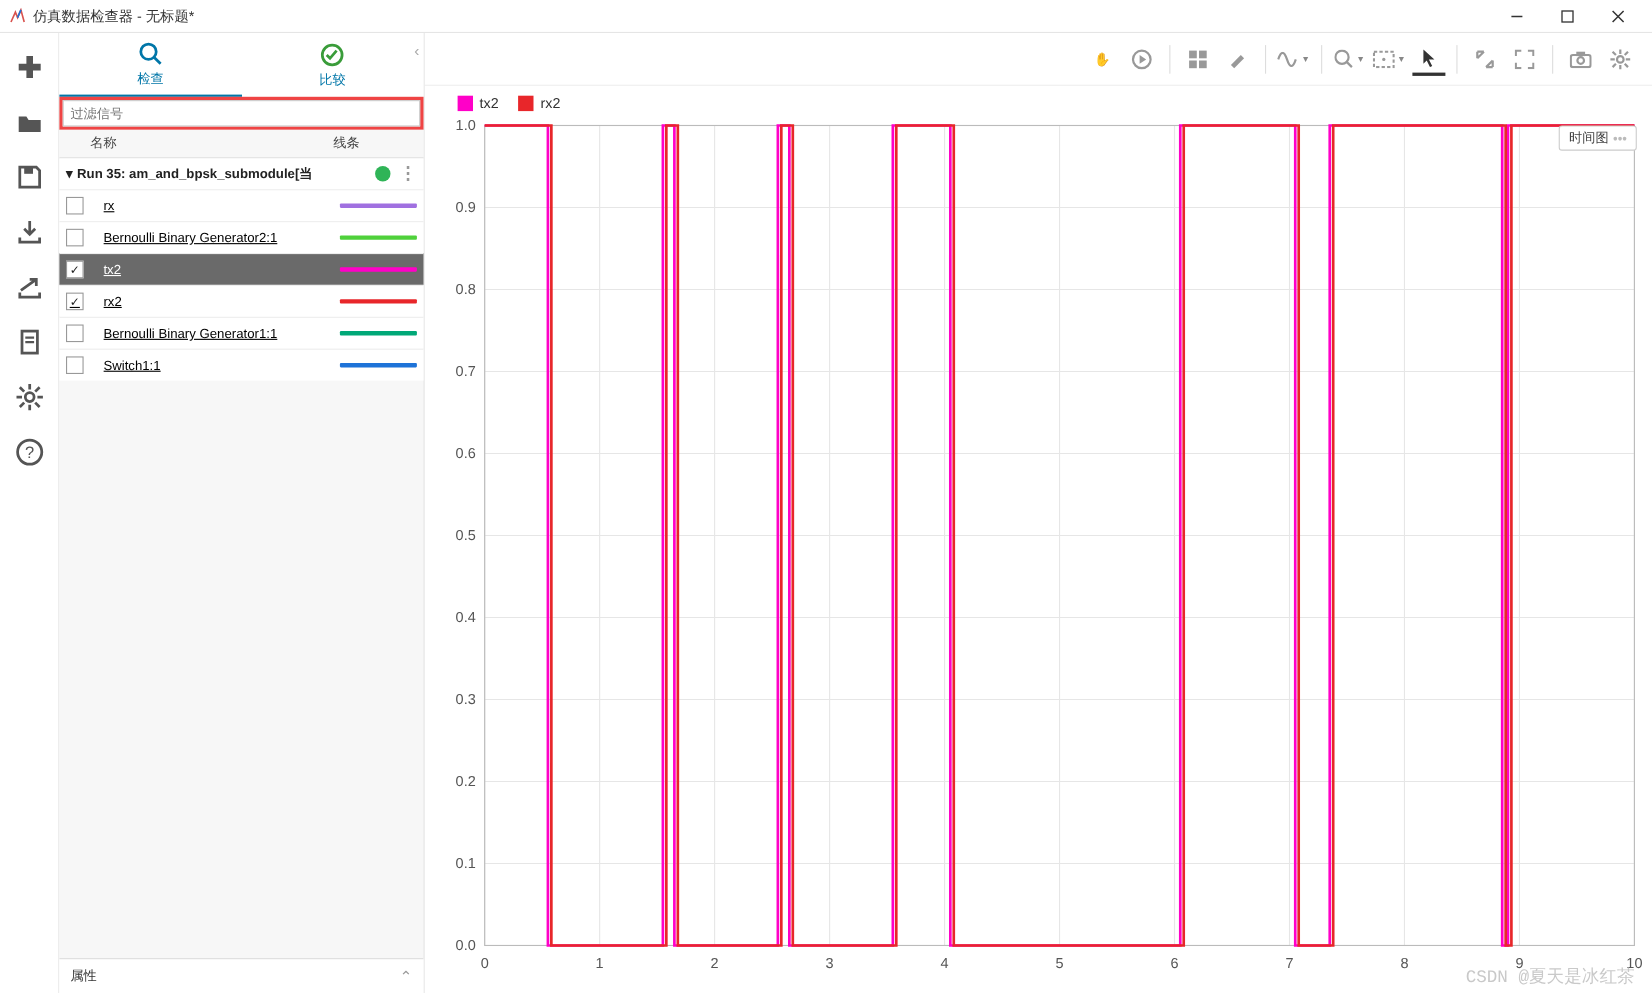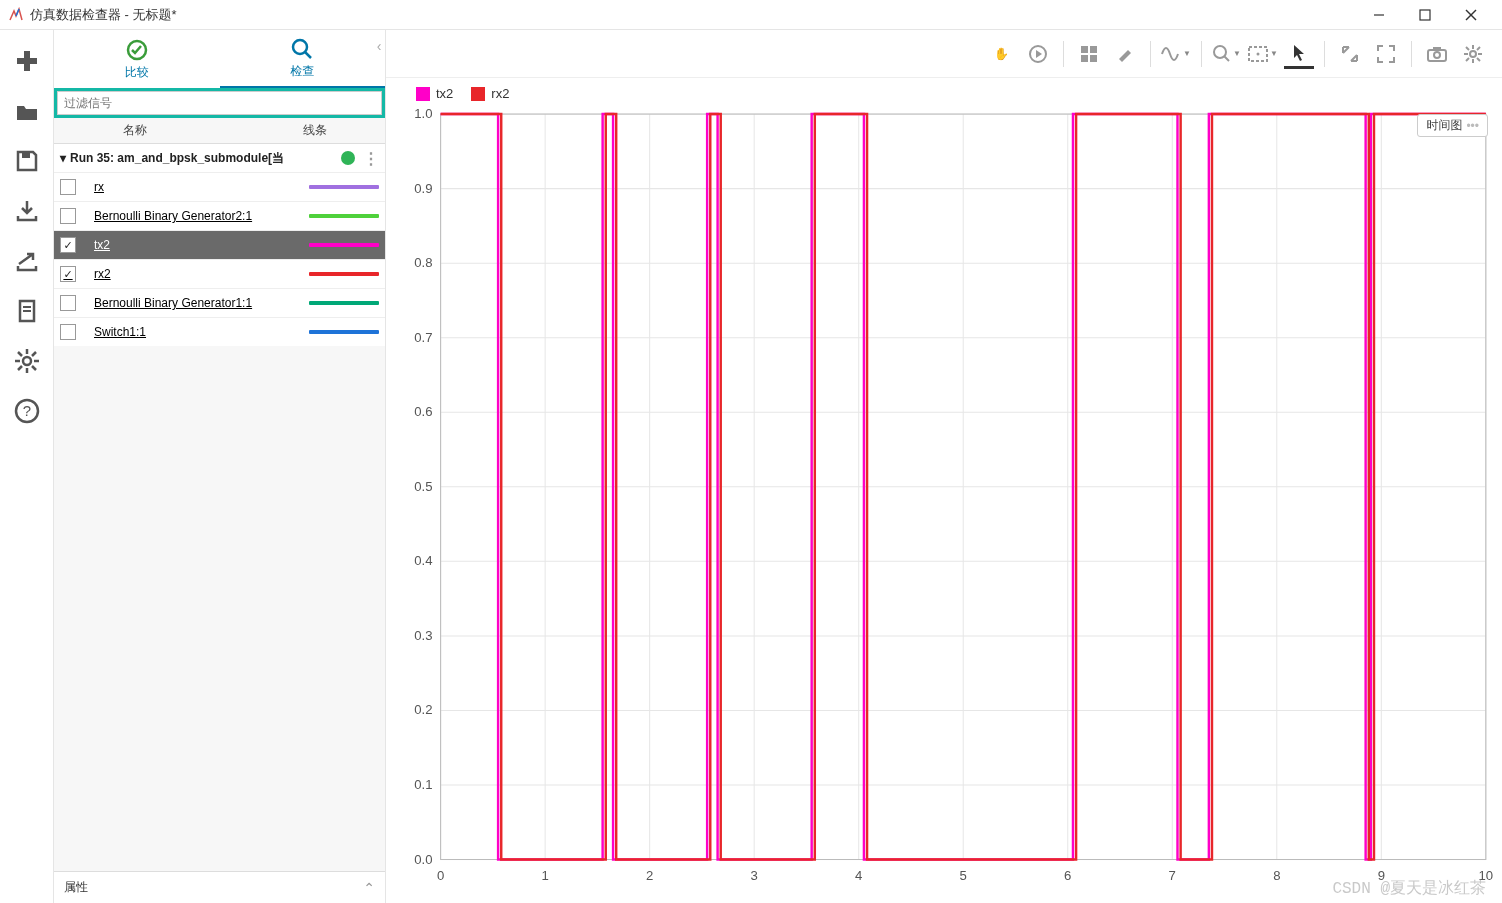--- a/index.html
+++ b/index.html
@@ -9,23 +9,23 @@
 .titlebar .title { flex: 1; color: #333; font-size: 13px; }
 .titlebar .winbtn { width: 46px; height: 30px; display: flex; align-items: center; justify-content: center; color: #333; }
 .main { display: flex; height: calc(100% - 30px); }
 .leftrail { width: 54px; background: #fff; border-right: 1px solid #e5e5e5; display: flex; flex-direction: column; align-items: center; padding-top: 6px; }
 .leftrail .railbtn { width: 40px; height: 50px; display: flex; align-items: center; justify-content: center; color: #555; }
 .panel { width: 332px; border-right: 1px solid #e5e5e5; display: flex; flex-direction: column; background: #f7f7f7; position: relative; }
 .tabs { display: flex; height: 58px; background: #fff; }
 .tab { flex: 1; display: flex; flex-direction: column; align-items: center; justify-content: center; gap: 2px; color: #0076a8; }
 .tab.active { border-bottom: 2px solid #0076a8; }
 .tab-icon { height: 24px; display:flex; align-items:center; }
-.filter { padding: 3px; background: #14b8a6; }
+.filter { padding: 3px; background: #ef4444; }
 .filter input { width: 100%; height: 24px; border: 1px solid #ccc; padding: 0 6px; font-size: 12px; }
-.colhdr { display: flex; height: 26px; align-items: center; padding: 0 6px; background: #f7f7f7; border-bottom: 1px solid #ddd; color: #444; gap: 41px; }
+.colhdr { display: flex; height: 26px; align-items: center; padding: 0 6px; background: #f7f7f7; border-bottom: 1px solid #ddd; color: #444; }
 .colhdr .c1 { width: 16px; }
 .colhdr .c2 { flex: 1; padding-left: 6px; }
 .colhdr .c3 { width: 76px; }
 .runrow { display: flex; align-items: center; height: 28px; padding: 0 6px; background: #fff; font-weight: bold; color: #222; }
 .runrow .tri { margin-right: 4px; }
 .sigrow { display: flex; align-items: center; height: 29px; padding: 0 6px; background: #fff; border-top: 1px solid #eee; text-decoration: underline; }
 .sigrow.sel { background: #6a6a6a; color: #fff; }
 .sigrow .chk { width: 16px; height: 16px; border: 1px solid #999; background: #fff; display: flex; align-items: center; justify-content: center; margin-right: 18px; font-size: 11px; color: #222; }
 .sigrow .nm { flex: 1; overflow: hidden; white-space: nowrap; text-overflow: ellipsis; }
 .sigrow .ln { width: 70px; height: 4px; border-radius: 1px; }
@@ -133,37 +133,37 @@
         <svg width="28" height="28">
           <circle cx="14" cy="14" r="11" fill="none" stroke="#555" stroke-width="2.5"></circle>
           <text x="14" y="19" text-anchor="middle" font-size="15" fill="#555">?</text>
         </svg>
       </div>
   </div>
 
   <div class="panel">
     <div class="collapse-handle">‹</div>
     <div class="tabs">
+      <div class="tab active">
+        <span class="tab-icon">
+            <svg width="24" height="24">
+              <circle cx="10" cy="10" r="7" fill="none" stroke="#0076a8" stroke-width="2.5"></circle>
+              <line x1="15" y1="15" x2="21" y2="21" stroke="#0076a8" stroke-width="2.5"></line>
+            </svg>
+          </span>
+        <span>检查</span>
+      </div>
       <div class="tab">
         <span class="tab-icon">
             <svg width="24" height="24">
               <circle cx="12" cy="12" r="9" fill="none" stroke="#3a9c3a" stroke-width="2.5"></circle>
               <path d="M7 12 l3 3 l6 -7" fill="none" stroke="#3a9c3a" stroke-width="2.5"></path>
             </svg>
           </span>
         <span>比较</span>
-      </div>
-      <div class="tab active">
-        <span class="tab-icon">
-            <svg width="24" height="24">
-              <circle cx="10" cy="10" r="7" fill="none" stroke="#0076a8" stroke-width="2.5"></circle>
-              <line x1="15" y1="15" x2="21" y2="21" stroke="#0076a8" stroke-width="2.5"></line>
-            </svg>
-          </span>
-        <span>检查</span>
       </div>
     </div>
     <div class="filter">
       <input type="text" placeholder="过滤信号" style="">
     </div>
     <div class="colhdr">
       <span class="c1"></span>
       <span class="c2">名称</span>
       <span class="c3">线条</span>
     </div>

